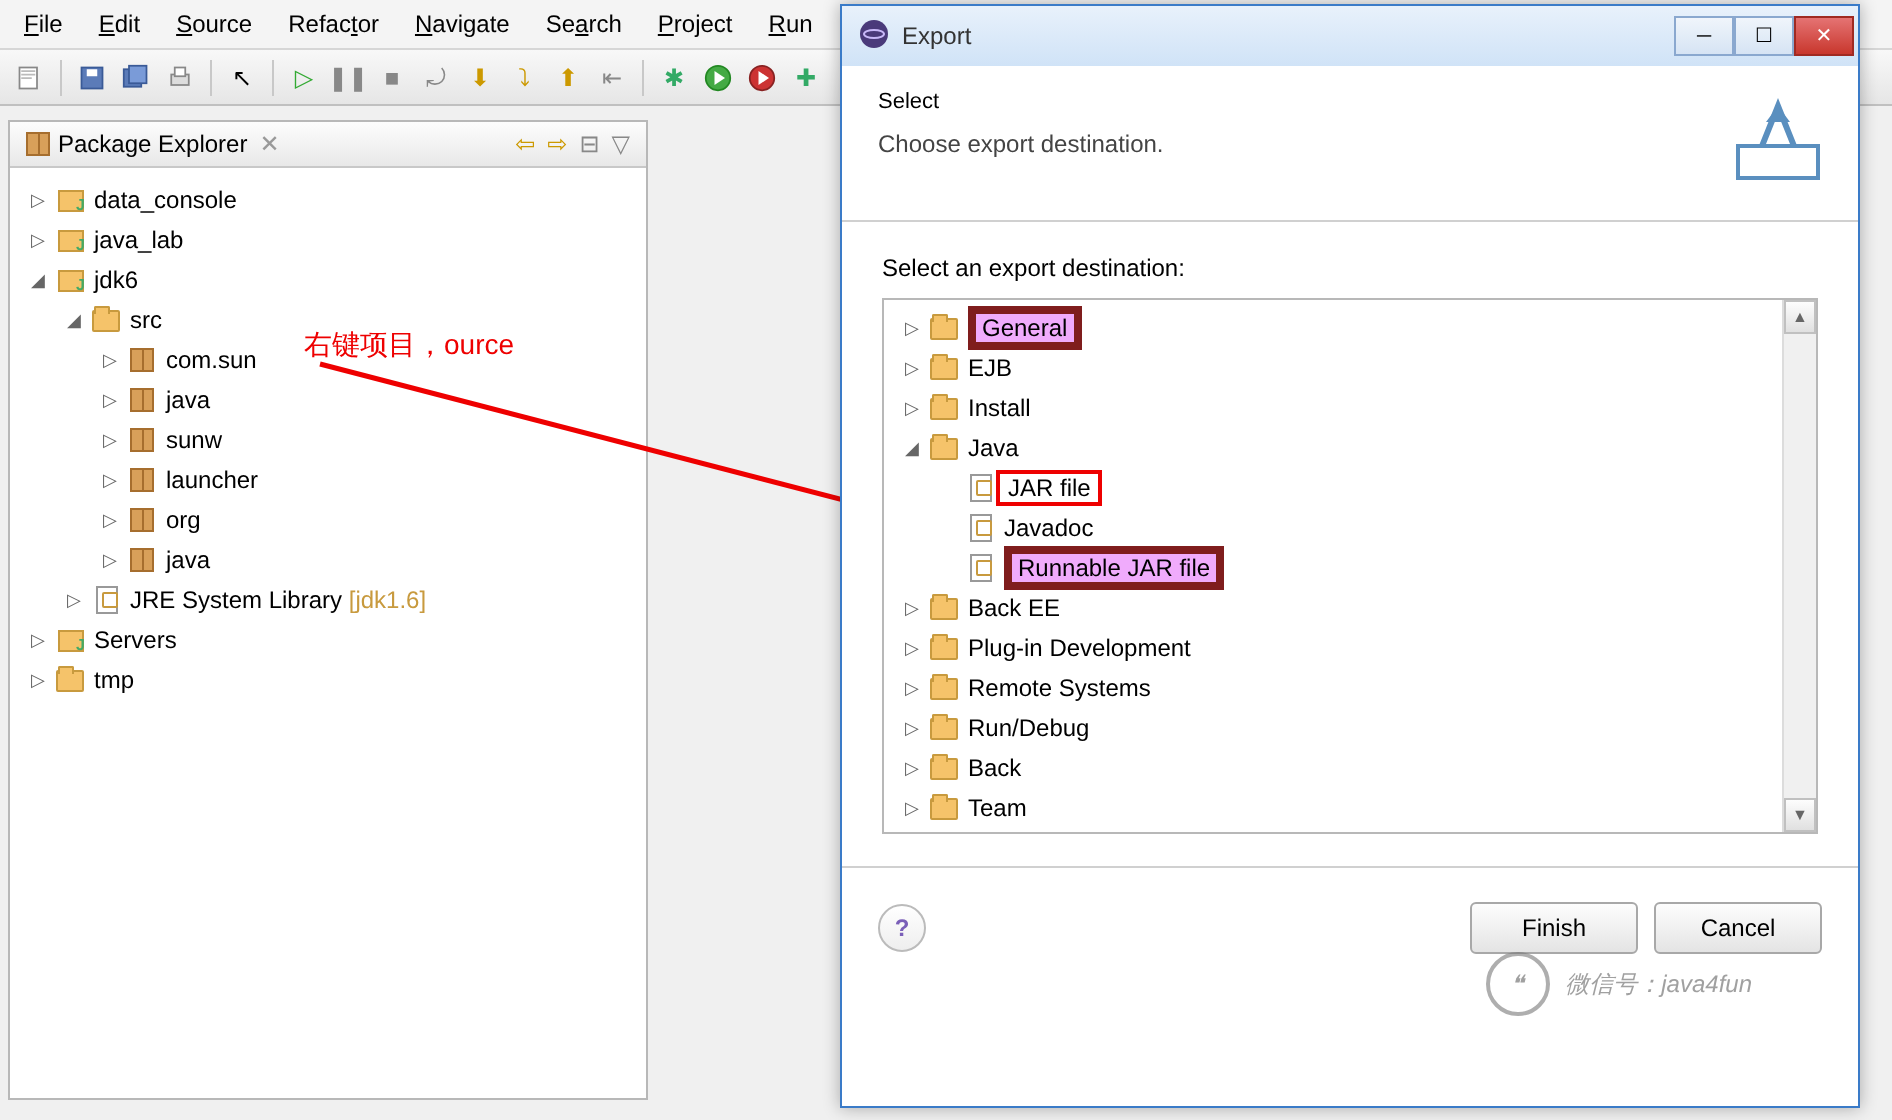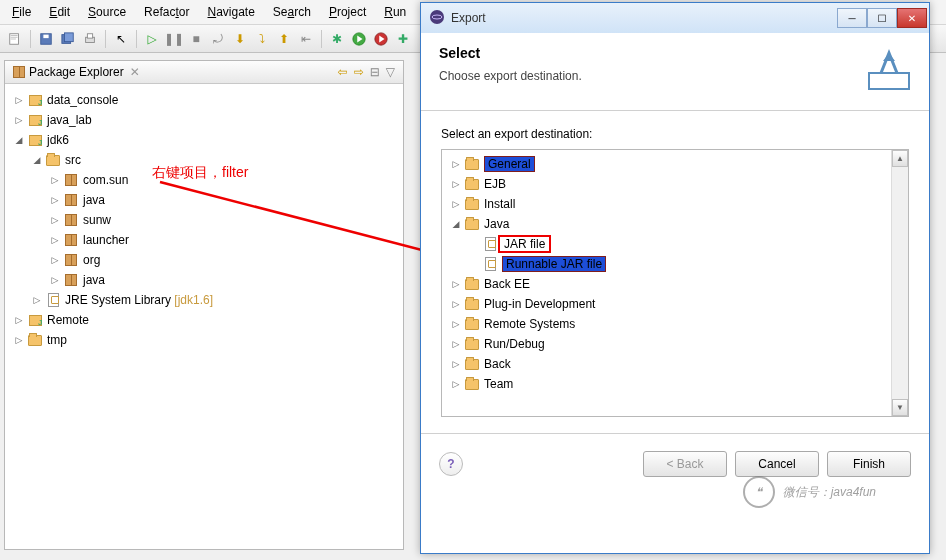--- a/index.html
+++ b/index.html
@@ -6,51 +6,51 @@
 body{background:#eceef0;width:946px;height:560px;position:relative;overflow:hidden}
 
 .eclipse{position:absolute;left:0;top:0;width:946px;height:560px;background:#f0f0f0}
 .menubar{background:#f4f4f4;border-bottom:1px solid #d6d6d6;padding:2px 4px;display:flex;gap:2px}
 .menubar span{padding:3px 8px;cursor:default}
 .menubar span u{text-decoration:underline}
 .toolbar{background:linear-gradient(#f8f8f8,#e6e6e6);border-bottom:1px solid #c0c0c0;padding:3px 6px;height:28px;display:flex;align-items:center;gap:4px}
 .tb-btn{width:18px;height:18px;display:inline-flex;align-items:center;justify-content:center;border:1px solid transparent;border-radius:2px}
 .tb-btn svg{width:14px;height:14px}
 .tb-sep{width:1px;height:18px;background:#c8c8c8;margin:0 2px}
-.explorer{position:absolute;left:4px;top:60px;width:400px;height:490px;background:#fff;border:1px solid #b8b8b8}
+.explorer{position:absolute;left:4px;top:60px;width:320px;height:490px;background:#fff;border:1px solid #b8b8b8}
 .exp-tab{background:linear-gradient(#fdfdfd,#e8e8e8);border-bottom:1px solid #c8c8c8;padding:4px 8px;display:flex;align-items:center;justify-content:space-between}
 .exp-tab .l{display:flex;align-items:center;gap:4px}
 .exp-tab .r{display:flex;align-items:center;gap:6px}
 .tree{padding:6px 4px}
 .node{display:flex;align-items:center;height:20px;position:relative}
 .tw{width:12px;height:12px;display:inline-flex;align-items:center;justify-content:center;margin-right:2px;font-size:9px;color:#666}
 .ic{width:16px;height:16px;display:inline-flex;align-items:center;justify-content:center;margin-right:4px}
 .lbl{white-space:nowrap}
 
 .anno{position:absolute;left:152px;top:164px;color:#e00;font-size:14px}
 .arrow-svg{position:absolute;left:150px;top:170px;pointer-events:none}
 
 .dialog{position:absolute;left:420px;top:2px;width:510px;height:552px;background:#fff;border:1px solid #3a7bc8;box-shadow:0 0 8px rgba(0,0,0,.3)}
 .titlebar{height:30px;background:linear-gradient(#e8f1fb,#d0e3f7);display:flex;align-items:center;justify-content:space-between;padding:0 2px 0 8px}
 .titlebar .t{display:flex;align-items:center;gap:6px;color:#333}
 .winbtns{display:flex;gap:0}
 .winbtn{width:30px;height:20px;border:1px solid #8aa8cf;background:linear-gradient(#f0f5fb,#d6e4f4);display:flex;align-items:center;justify-content:center;font-size:10px;font-family:Arial}
 .winbtn.close{background:linear-gradient(#e57373,#c8372d);color:#fff;border-color:#a02a22}
 .dlg-head{padding:12px 18px;border-bottom:1px solid #d0d0d0;position:relative;height:78px}
-.dlg-head h2{font-size:14px;font-weight:bold;margin-bottom:8px}
+.dlg-head h2{font-size:11px;font-weight:normal;margin-bottom:8px}
 .dlg-head p{color:#444}
 .dlg-head .big-icon{position:absolute;right:14px;top:10px;width:52px;height:52px}
 .dlg-body{padding:16px 20px}
 .filter{width:100%;border:1px solid #b8b8b8;padding:3px 6px;color:#888;margin-top:6px}
 .tree-box{border:1px solid #b8b8b8;margin-top:8px;height:268px;overflow:auto;padding:4px 2px;position:relative}
 .tree-box .sb{position:absolute;right:0;top:0;width:17px;height:100%;background:#f0f0f0;border-left:1px solid #dcdcdc}
 .tree-box .sb .bt{height:17px;background:linear-gradient(#fdfdfd,#e0e0e0);border:1px solid #c0c0c0;display:flex;align-items:center;justify-content:center;font-size:8px;color:#666}
 .tree-box .sb .bt:last-child{position:absolute;bottom:0;width:100%}
 .hl-red{border:2px solid #e00;padding:0 4px;margin-left:-4px}
-.hl-blue{border:1px solid #7f1d1d;background:#1d4ed8;padding:0 3px}
+.hl-blue{border:4px solid #7f1d1d;background:#f0abfc;padding:0 3px}
 .dlg-foot{border-top:1px solid #d0d0d0;padding:12px 18px;display:flex;align-items:center;justify-content:space-between;height:60px}
 .help-ic{width:24px;height:24px;border:1px solid #bbb;border-radius:50%;display:flex;align-items:center;justify-content:center;color:#7a5fb8;font-weight:bold;background:linear-gradient(#fff,#eee)}
 .btns{display:flex;gap:8px}
 .btn{min-width:84px;height:26px;border:1px solid #a8a8a8;background:linear-gradient(#fdfdfd,#e4e4e4);border-radius:3px;padding:0 14px;display:flex;align-items:center;justify-content:center}
 .btn.dis{color:#999}
 
 .watermark{position:absolute;right:70px;bottom:52px;color:rgba(120,120,120,.7);font-size:18px;font-style:italic;display:flex;align-items:center;gap:8px;pointer-events:none}
 .wm-ic{width:32px;height:32px;border:2px solid rgba(120,120,120,.6);border-radius:50%;display:flex;align-items:center;justify-content:center}
 
 .folder{width:14px;height:11px;background:#f5c36a;border:1px solid #c89a3e;border-radius:1px;position:relative}
@@ -234,33 +234,33 @@
           <span class="ic">
             <div class="jar"></div>
           </span>
           <span class="lbl">JRE System Library <span style="color:#c89a3e">[jdk1.6]</span></span>
         </div>
         <div class="node" style="padding-left: 4px;">
           <span class="tw">▷</span>
           <span class="ic">
             <div class="prj"></div>
           </span>
-          <span class="lbl">Remote</span>
+          <span class="lbl">Servers</span>
         </div>
         <div class="node" style="padding-left: 4px;">
           <span class="tw">▷</span>
           <span class="ic">
             <div class="folder"></div>
           </span>
           <span class="lbl">tmp</span>
         </div>
       </div>
   </div>
 
-  <div class="anno">右键项目，filter</div>
+  <div class="anno">右键项目，ource</div>
   <svg class="arrow-svg" width="340" height="120">
     <defs>
         <marker id="ah" markerWidth="12" markerHeight="10" refX="11" refY="5" orient="auto">
           <path d="M0 0L12 5L0 10z" fill="#e00"></path>
         </marker>
       </defs>
     <line x1="10" y1="12" x2="318" y2="92" stroke="#e00" stroke-width="2.5" marker-end="url(#ah)"></line>
   </svg>
 </div>
 
@@ -327,20 +327,27 @@
             <span class="ic">
               <div class="jar"></div>
             </span>
             <span class="lbl"><span class="hl-red">JAR file</span></span>
           </div>
           <div class="node" style="padding-left: 24px;">
             <span class="tw"></span>
             <span class="ic">
               <div class="jar"></div>
             </span>
+            <span class="lbl">Javadoc</span>
+          </div>
+          <div class="node" style="padding-left: 24px;">
+            <span class="tw"></span>
+            <span class="ic">
+              <div class="jar"></div>
+            </span>
             <span class="lbl"><span class="hl-blue">Runnable JAR file</span></span>
           </div>
           <div class="node" style="padding-left: 6px;">
             <span class="tw">▷</span>
             <span class="ic">
               <div class="folder"></div>
             </span>
             <span class="lbl">Back EE</span>
           </div>
           <div class="node" style="padding-left: 6px;">
@@ -381,23 +388,22 @@
         </div>
       <div class="sb">
         <div class="bt">▲</div>
         <div class="bt">▼</div>
       </div>
     </div>
   </div>
   <div class="dlg-foot">
     <div class="help-ic">?</div>
     <div class="btns">
-      <div class="btn dis">&lt; Back</div>
+      <div class="btn">Finish</div>
       <div class="btn">Cancel</div>
-      <div class="btn">Finish</div>
     </div>
   </div>
 </div>
 
 <div class="watermark">
   <div class="wm-ic">❝</div>
   <span>微信号：java4fun</span>
 </div>
 
 </body></html>

